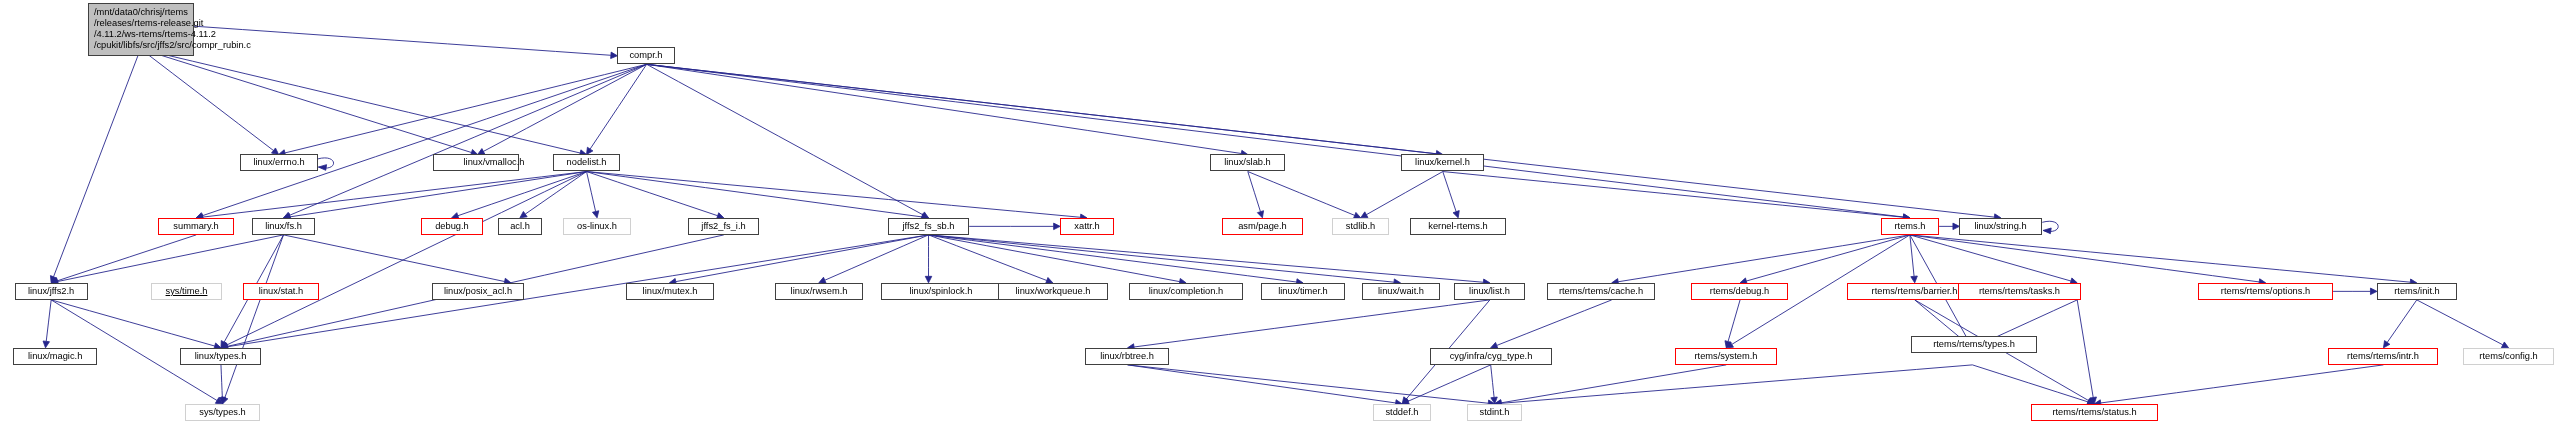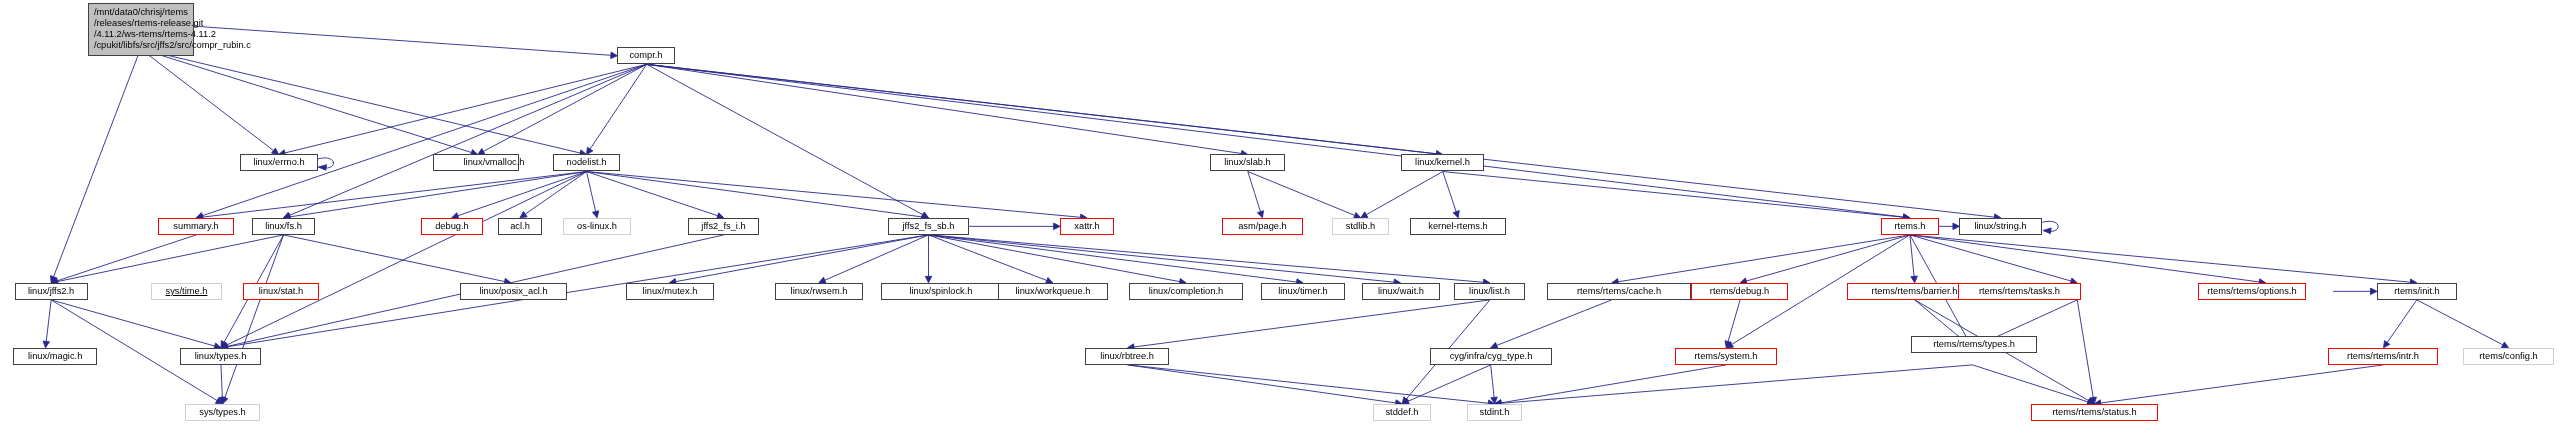--- a/index.html
+++ b/index.html
@@ -408,21 +408,21 @@
       </div>
       <div class="node" style="left: 14.6px; top: 283px; width: 73px;">
         <span>linux/jffs2.h</span>
       </div>
       <div class="node grey" style="left: 151px; top: 283px; width: 71px; text-decoration: underline;">
         <span>sys/time.h</span>
       </div>
       <div class="node red" style="left: 243px; top: 283px; width: 76px;">
         <span>linux/stat.h</span>
       </div>
-      <div class="node" style="left: 460px; top: 283px; width: 107px;">
+      <div class="node" style="left: 432px; top: 283px; width: 92px;">
         <span>linux/posix_acl.h</span>
       </div>
       <div class="node" style="left: 626px; top: 283px; width: 88px;">
         <span>linux/mutex.h</span>
       </div>
       <div class="node" style="left: 775px; top: 283px; width: 88px;">
         <span>linux/rwsem.h</span>
       </div>
       <div class="node" style="left: 881px; top: 283px; width: 120px;">
         <span>linux/spinlock.h</span>
@@ -435,33 +435,33 @@
       </div>
       <div class="node" style="left: 1261px; top: 283px; width: 84px;">
         <span>linux/timer.h</span>
       </div>
       <div class="node" style="left: 1362px; top: 283px; width: 78px;">
         <span>linux/wait.h</span>
       </div>
       <div class="node" style="left: 1454px; top: 283px; width: 71px;">
         <span>linux/list.h</span>
       </div>
-      <div class="node" style="left: 1547px; top: 283px; width: 144px;">
+      <div class="node" style="left: 1547px; top: 283px; width: 108px;">
         <span>rtems/rtems/cache.h</span>
       </div>
       <div class="node red" style="left: 1691px; top: 283px; width: 97px;">
         <span>rtems/debug.h</span>
       </div>
       <div class="node red" style="left: 1847px; top: 283px; width: 135px;">
         <span>rtems/rtems/barrier.h</span>
       </div>
       <div class="node red" style="left: 1958px; top: 283px; width: 123px;">
         <span>rtems/rtems/tasks.h</span>
       </div>
-      <div class="node red" style="left: 2198px; top: 283px; width: 108px;">
+      <div class="node red" style="left: 2198px; top: 283px; width: 135px;">
         <span>rtems/rtems/options.h</span>
       </div>
       <div class="node" style="left: 2377px; top: 283px; width: 80px;">
         <span>rtems/init.h</span>
       </div>
       <div class="node red" style="left: 2328px; top: 348px; width: 110px;">
         <span>rtems/rtems/intr.h</span>
       </div>
       <div class="node grey" style="left: 2463px; top: 348px; width: 91px;">
         <span>rtems/config.h</span>

